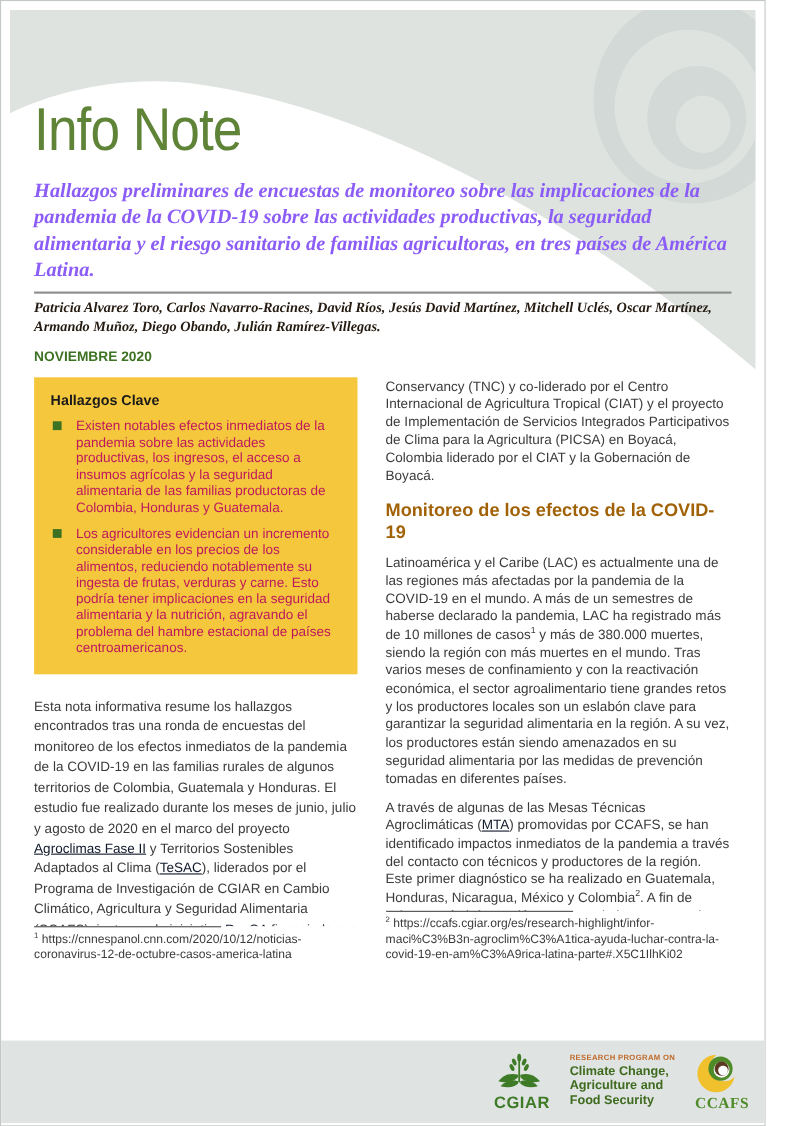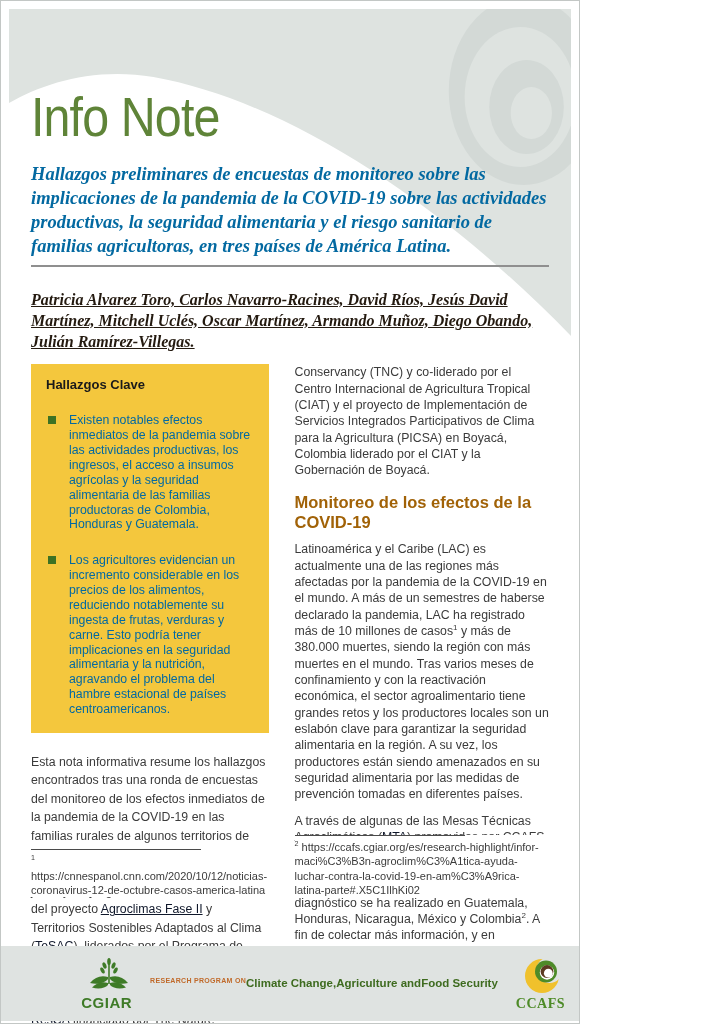--- a/index.html
+++ b/index.html
@@ -1,20 +1,20 @@
 <!DOCTYPE html>
 <html><head>
 <meta charset="utf-8">
 <style>
   * { margin:0; padding:0; box-sizing:border-box; }
   html,body { background:#ffffff; }
   body { width:724px; height:1024px; font-family:"Liberation Sans", sans-serif; }
 
   .page {
-    position:relative; width:580px; height:1024px;
+    position:relative; width:696px; height:1024px;
     background:#ffffff; border:1px solid #c3c7c5; overflow:hidden;
   }
 
   
   .band { position:absolute; top:8px; left:8px; right:8px; height:340px; z-index:0; }
   .band svg { display:block; width:100%; height:100%; }
 
   
   .content { position:absolute; inset:0; z-index:1; padding:0 30px; }
 
@@ -25,39 +25,39 @@
     transform:scaleX(0.88); transform-origin:left top;
   }
   .title {
     margin-top:18px;
     font-family:"Liberation Serif", serif;
     font-size:29px; line-height:1.16; font-weight:600; color:#3c2415;
   }
   .subtitle {
     margin-top:15px;
     font-family:"Liberation Serif", serif; font-style:italic; font-weight:600;
-    font-size:18.5px; line-height:1.3; color:#0369a1;
+    font-size:18.5px; line-height:1.3; color:#8b5cf6;
   }
   .rule { margin-top:7px; border-top:2px solid #8f8f8f; }
   .authors {
-    margin-top:23px;
+    margin-top:5px;
     font-family:"Liberation Serif", serif; font-style:italic; font-weight:700;
-    font-size:16px; line-height:1.3; color:#241a10;text-decoration:underline;
+    font-size:13px; line-height:1.3; color:#241a10;
   }
   .date { margin-top:11px; font-size:12.5px; font-weight:700; color:#3e7223; }
 
   
   .columns { display:flex; gap:26px; margin-top:12px; height:535px; }
   .col { position:relative; }
   .col-left  { width:308px; }
   .col-right { width:330px; }
 
   .keybox { background:#f4c73d; padding:13px 15px 16px 15px; }
   .keybox-title { font-size:13px; font-weight:700; color:#1a1a1a; margin-bottom:9px; }
-  .key-item { display:flex; margin-top:21px; font-size:12.3px; line-height:1.21; color:#0369a1; }
+  .key-item { display:flex; margin-top:9px; font-size:12.3px; line-height:1.21; color:#be185d; }
   .key-item .bullet {
     flex:0 0 auto; width:8px; height:8px; background:#3e7223;
     margin:3px 13px 0 2px;
   }
 
   .body-text { font-size:12.3px; color:#3b3b3b; }
   .col-left  .body-text { margin-top:20px; line-height:1.5; }
   .col-right .body-text { line-height:1.33; margin-bottom:10px; }
 
   .link { color:#0f172a; cursor:pointer; }
@@ -73,24 +73,24 @@
   .fn-rule { width:170px; border-top:1.5px solid #4a4a4a; margin-bottom:4px; }
   .fn-text { font-size:11px; line-height:1.3; color:#3b3b3b; overflow-wrap:anywhere; }
 
   
   .footer {
     position:absolute; left:0; right:0; bottom:2px; height:75px;
     background:#dfe3e1; z-index:1;
     display:flex; align-items:center; justify-content:flex-end;
     gap:18px; padding-right:14px;
   }
-  .logo-block { display:flex; flex-direction:column; align-items:flex-end; }
+  .logo-block { display:flex; flex-direction:column; align-items:flex-start; }
   .cgiar-label { font-size:15px; font-weight:700; color:#3e7b27; letter-spacing:0.5px; margin-top:1px; }
   .ccafs-label { font-size:14px; font-weight:700; color:#4e8b28; letter-spacing:0.5px; margin-top:1px;font-family:Liberation Serif, serif; }
-  .program-text { display:flex; flex-direction:row; justify-content:center; }
+  .program-text { display:flex; flex-direction:column; justify-content:center; }
   .kicker { font-size:7px; font-weight:700; color:#c06a2a; letter-spacing:0.3px; margin-bottom:2px; }
   .program-line { font-size:11.5px; font-weight:700; color:#3e6b1f; line-height:1.15; }
 </style>
 </head>
 <body>
 
 <div class="page">
 
   <div class="band">
     <svg viewBox="0 0 708 340" preserveAspectRatio="none">
@@ -113,20 +113,21 @@
 
     <div class="brand">Info Note</div>
 
 
     <p class="subtitle">Hallazgos preliminares de encuestas de monitoreo sobre las implicaciones de la pandemia de la COVID-19 sobre las actividades productivas, la seguridad alimentaria y el riesgo sanitario de familias agricultoras, en tres países de América Latina.</p>
 
     <div class="rule"></div>
 
     <p class="authors">Patricia Alvarez Toro, Carlos Navarro-Racines, David Ríos, Jesús David Martínez, Mitchell Uclés, Oscar Martínez, Armando Muñoz, Diego Obando, Julián Ramírez-Villegas.</p>
 
+    <div class="date">NOVIEMBRE 2020</div>
 
     <div class="columns">
 
       <div class="col col-left">
 
         <div class="keybox">
           <div class="keybox-title">Hallazgos Clave</div>
 
           <div class="key-item">
             <span class="bullet"></span>

